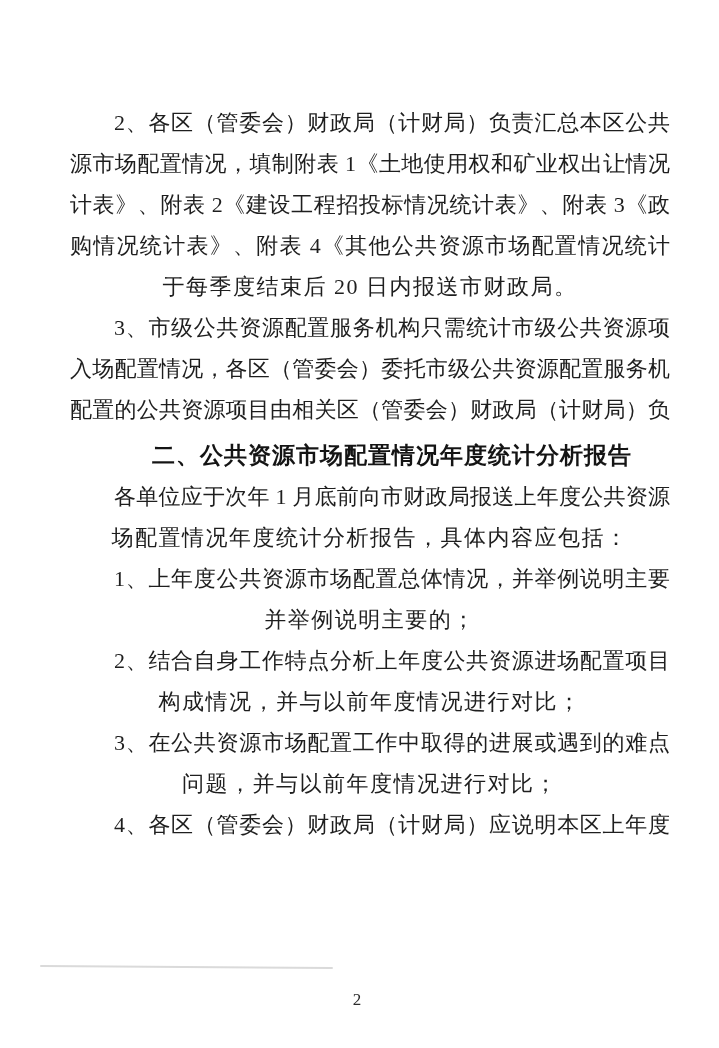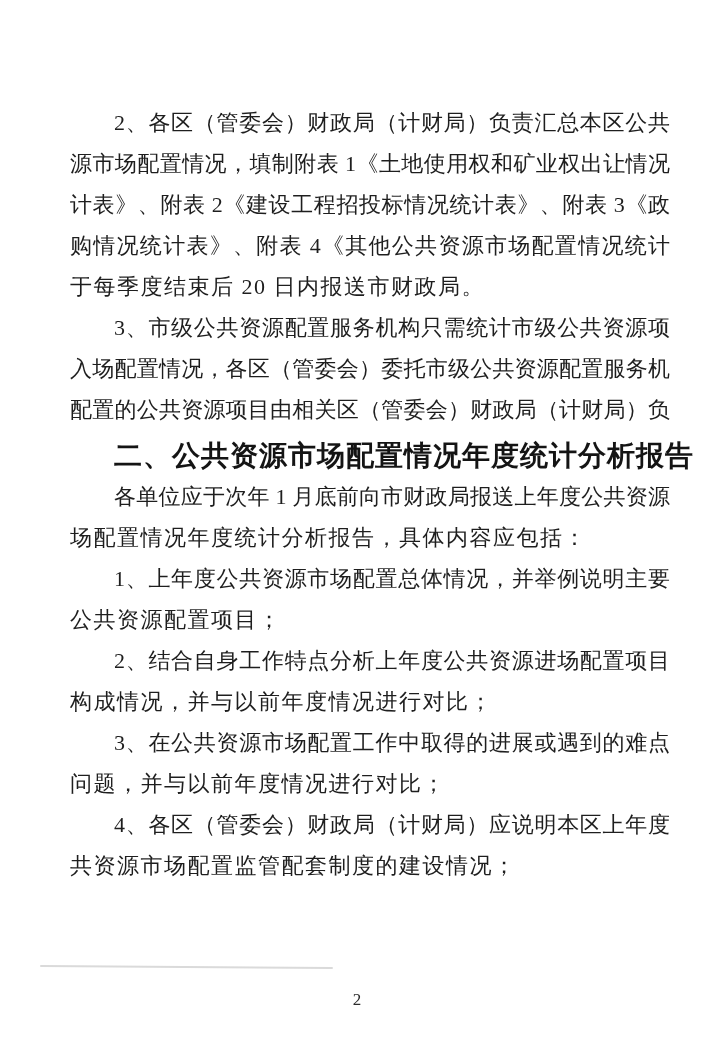--- a/index.html
+++ b/index.html
@@ -20,36 +20,36 @@
     left: 70px;
     top: 102px;
     width: 600px;
   }
   .ln {
     font-size: 22px;
     line-height: 41px;
     height: 41px;
     letter-spacing: 1.5px;
     white-space: nowrap;
-    text-align: left;
+    text-align: center;
   }
   .ln.full {
     white-space: normal;
     letter-spacing: normal;
     text-align: justify;
     text-align-last: justify;
     overflow: hidden;
   }
   .ln.indent {
     text-indent: 44px;
   }
   .ln.heading {
     font-family: "Liberation Sans", "DejaVu Sans", sans-serif;
     font-weight: bold;
-    font-size: 28px;
+    font-size: 23px;
     color: #141414;
     margin-top: 5px;
     letter-spacing: 1px;
   }
   .page-number {
     position: absolute;
     top: 990px;
     left: 0;
     width: 714px;
     text-align: center;
@@ -77,24 +77,23 @@
   <div class="ln full">计表》、附表 2《建设工程招投标情况统计表》、附表 3《政府采</div>
   <div class="ln full">购情况统计表》、附表 4《其他公共资源市场配置情况统计表》，</div>
   <div class="ln">于每季度结束后 20 日内报送市财政局。</div>
   <div class="ln full indent">3、市级公共资源配置服务机构只需统计市级公共资源项目</div>
   <div class="ln full">入场配置情况，各区（管委会）委托市级公共资源配置服务机构</div>
   <div class="ln full">配置的公共资源项目由相关区（管委会）财政局（计财局）负责</div>
   <div class="ln heading indent">二、公共资源市场配置情况年度统计分析报告</div>
   <div class="ln full indent">各单位应于次年 1 月底前向市财政局报送上年度公共资源市</div>
   <div class="ln">场配置情况年度统计分析报告，具体内容应包括：</div>
   <div class="ln full indent">1、上年度公共资源市场配置总体情况，并举例说明主要的</div>
-  <div class="ln">公共资源配置项目；</div>
+  <div class="ln">并举例说明主要的；</div>
   <div class="ln full indent">2、结合自身工作特点分析上年度公共资源进场配置项目的</div>
   <div class="ln">构成情况，并与以前年度情况进行对比；</div>
   <div class="ln full indent">3、在公共资源市场配置工作中取得的进展或遇到的难点和</div>
   <div class="ln">问题，并与以前年度情况进行对比；</div>
   <div class="ln full indent">4、各区（管委会）财政局（计财局）应说明本区上年度公</div>
-  <div class="ln">共资源市场配置监管配套制度的建设情况；</div>
 </div>
 
 <div class="scan-artifact"></div>
 
 <div class="page-number">2</div>
 
 </body></html>

